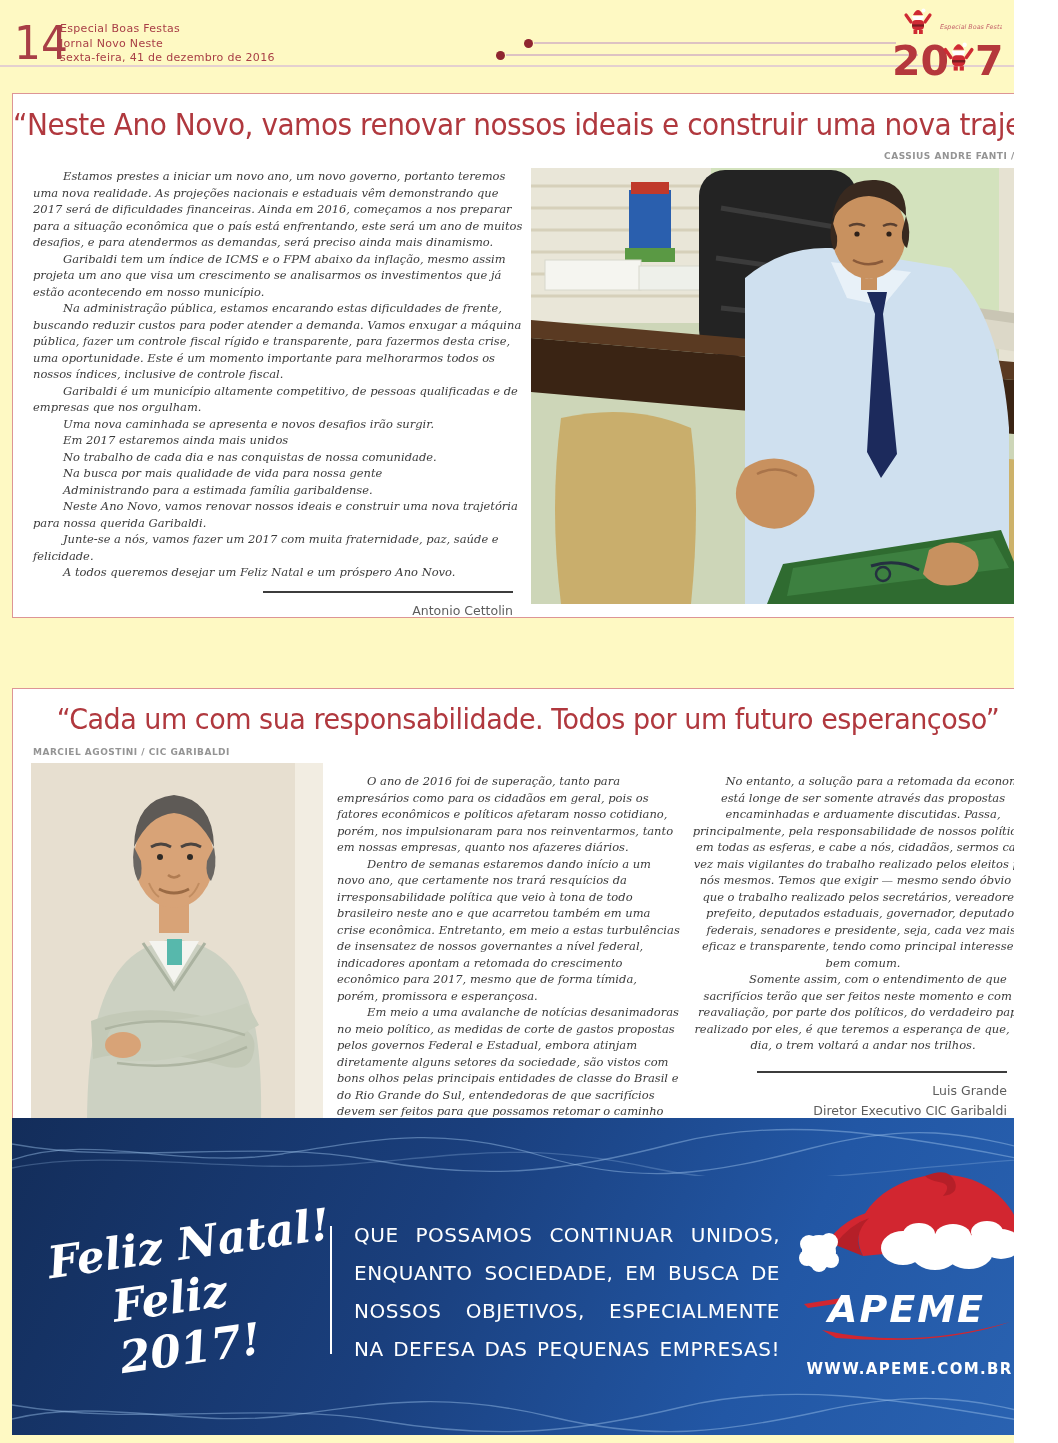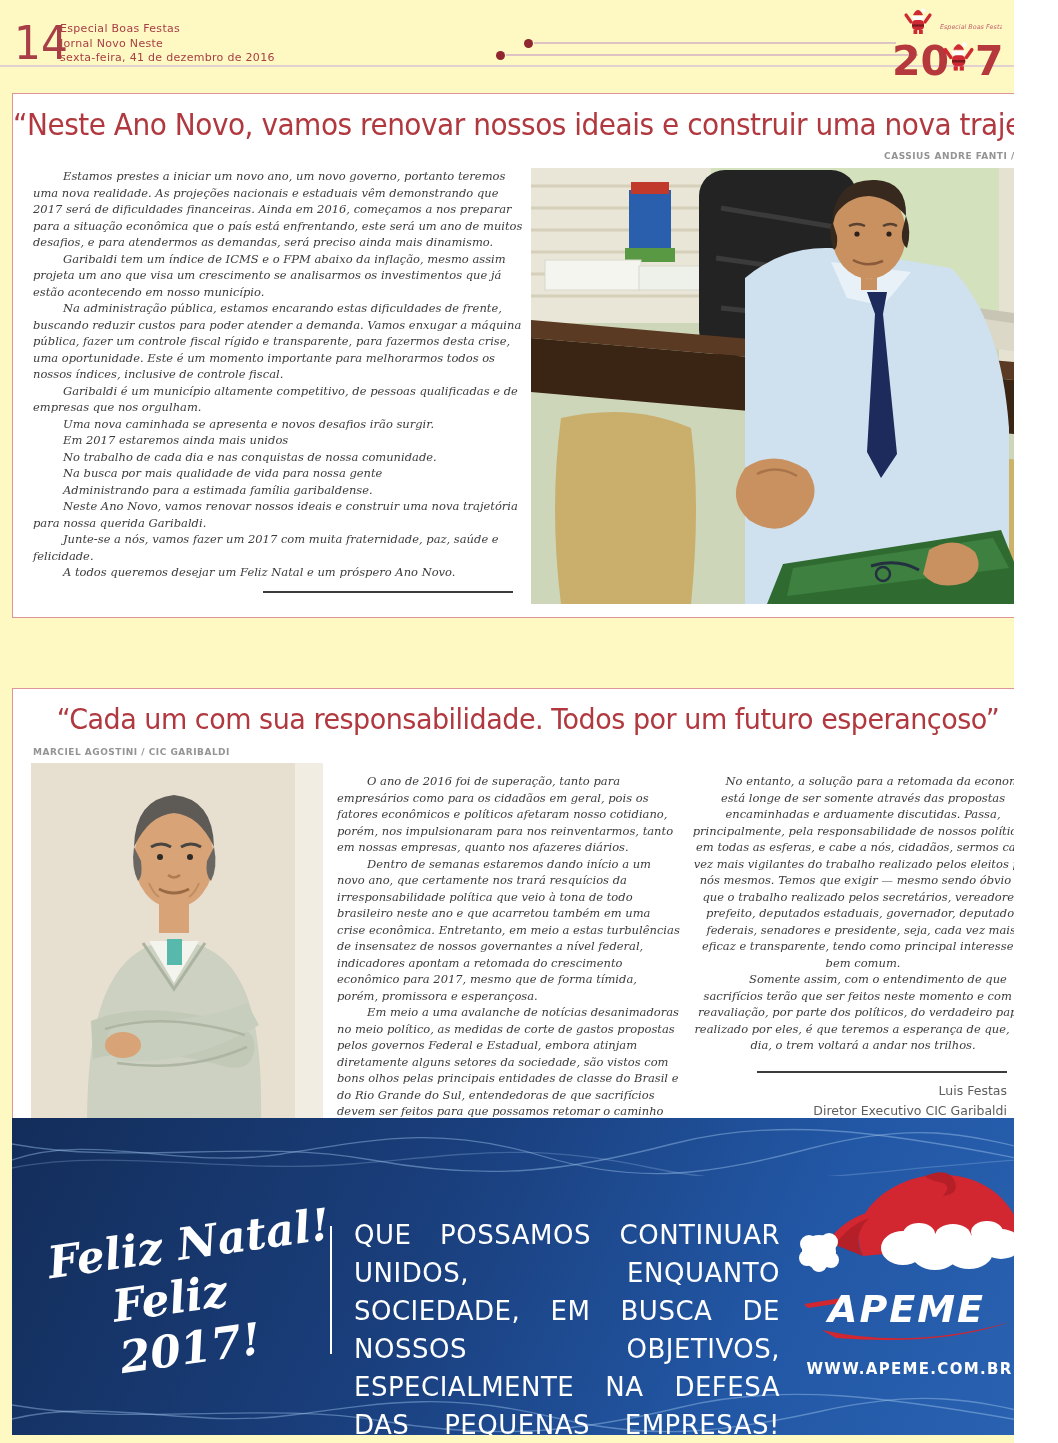--- a/index.html
+++ b/index.html
@@ -40,21 +40,21 @@
   #photo2 { left:18px; top:74px; width:292px; height:362px; }
 
   
   .ad { position:absolute; left:12px; top:1118px; width:1034px; height:317px; background:linear-gradient(115deg,#132d5a 0%,#1a3f7d 40%,#2257a5 72%,#2a63b2 100%); overflow:hidden; }
   .waves { position:absolute; left:0; width:100%; }
   .waves.top { top:0; }
   .waves.bottom { bottom:0; }
   .ad-script { position:absolute; left:42px; top:98px; width:300px; transform:rotate(-8deg); color:#fff; font-family:"DejaVu Serif", serif; font-style:italic; font-weight:bold; font-size:44px; line-height:52px; }
   .ad-script .line2 { margin-left:58px; }
   .ad-divider { position:absolute; left:318px; top:108px; width:2px; height:128px; background:#fff; }
-  .ad-message { position:absolute; left:342px; top:98px; width:426px; color:#fff; font-size:26px; line-height:38px; letter-spacing:.5px; text-align:justify; text-align-last:justify; }
+  .ad-message { position:absolute; left:342px; top:98px; width:426px; color:#fff; font-size:20px; line-height:38px; letter-spacing:.5px; text-align:justify; text-align-last:justify; }
   .ad-brand { position:absolute; left:770px; top:42px; width:255px; text-align:center; }
   .ad-brand svg { display:block; margin:0 auto; }
   .website { margin-top:20px; color:#fff; font-size:15px; letter-spacing:1.3px; font-weight:bold; }
 </style>
 </head>
 <body>
 
 <div class="page">
 
   <div>
@@ -102,20 +102,21 @@
   </div>
 
   <div class="article" id="article1">
     <div class="headline">“Neste Ano Novo, vamos renovar nossos ideais e construir uma nova trajetória para nossa querida Garibaldi”</div>
     <div class="credit" id="credit1">CASSIUS ANDRE FANTI / NT</div>
 
     <div class="body-text" id="body1">
       <span><p>Estamos prestes a iniciar um novo ano, um novo governo, portanto teremos uma nova realidade. As projeções nacionais e estaduais vêm demonstrando que 2017 será de dificuldades financeiras. Ainda em 2016, começamos a nos preparar para a situação econômica que o país está enfrentando, este será um ano de muitos desafios, e para atendermos as demandas, será preciso ainda mais dinamismo.</p><p>Garibaldi tem um índice de ICMS e o FPM abaixo da inflação, mesmo assim projeta um ano que visa um crescimento se analisarmos os investimentos que já estão acontecendo em nosso município.</p><p>Na administração pública, estamos encarando estas dificuldades de frente, buscando reduzir custos para poder atender a demanda. Vamos enxugar a máquina pública, fazer um controle fiscal rígido e transparente, para fazermos desta crise, uma oportunidade. Este é um momento importante para melhorarmos todos os nossos índices, inclusive de controle fiscal.</p><p>Garibaldi é um município altamente competitivo, de pessoas qualificadas e de empresas que nos orgulham.</p><p>Uma nova caminhada se apresenta e novos desafios irão surgir.</p><p>Em 2017 estaremos ainda mais unidos</p><p>No trabalho de cada dia e nas conquistas de nossa comunidade.</p><p>Na busca por mais qualidade de vida para nossa gente</p><p>Administrando para a estimada família garibaldense.</p><p>Neste Ano Novo, vamos renovar nossos ideais e construir uma nova trajetória para nossa querida Garibaldi.</p><p>Junte-se a nós, vamos fazer um 2017 com muita fraternidade, paz, saúde e felicidade.</p><p>A todos queremos desejar um Feliz Natal e um próspero Ano Novo.</p></span>
       <div class="signature">
         <div class="sig-line"></div>
+        <div>Antonio Cettolin</div>
 
       </div>
     </div>
 
     <div class="photo" id="photo1">
       <svg width="506" height="436" viewBox="0 0 506 436">
         <rect x="0" y="0" width="506" height="436" fill="#cdd6b8"></rect>
         <rect x="0" y="0" width="180" height="155" fill="#e9e6d8"></rect>
         <g stroke="#d6d0ba" stroke-width="3">
           <line x1="0" y1="18" x2="180" y2="18"></line>
@@ -209,21 +210,21 @@
 
     <div class="body-text col" id="col1">
       <span><p>O ano de 2016 foi de superação, tanto para empresários como para os cidadãos em geral, pois os fatores econômicos e políticos afetaram nosso cotidiano, porém, nos impulsionaram para nos reinventarmos, tanto em nossas empresas, quanto nos afazeres diários.</p><p>Dentro de semanas estaremos dando início a um novo ano, que certamente nos trará resquícios da irresponsabilidade política que veio à tona de todo brasileiro neste ano e que acarretou também em uma crise econômica. Entretanto, em meio a estas turbulências de insensatez de nossos governantes a nível federal, indicadores apontam a retomada do crescimento econômico para 2017, mesmo que de forma tímida, porém, promissora e esperançosa.</p><p>Em meio a uma avalanche de notícias desanimadoras no meio político, as medidas de corte de gastos propostas pelos governos Federal e Estadual, embora atinjam diretamente alguns setores da sociedade, são vistos com bons olhos pelas principais entidades de classe do Brasil e do Rio Grande do Sul, entendedoras de que sacrifícios devem ser feitos para que possamos retomar o caminho do desenvolvimento em um futuro próximo.</p></span>
     </div>
     <div class="body-text col" id="col2">
       <span><p>No entanto, a solução para a retomada da economia está longe de ser somente através das propostas encaminhadas e arduamente discutidas. Passa, principalmente, pela responsabilidade de nossos políticos, em todas as esferas, e cabe a nós, cidadãos, sermos cada vez mais vigilantes do trabalho realizado pelos eleitos por nós mesmos. Temos que exigir — mesmo sendo óbvio — que o trabalho realizado pelos secretários, vereadores, prefeito, deputados estaduais, governador, deputados federais, senadores e presidente, seja, cada vez mais, eficaz e transparente, tendo como principal interesse o bem comum.</p><p>Somente assim, com o entendimento de que sacrifícios terão que ser feitos neste momento e com a reavaliação, por parte dos políticos, do verdadeiro papel realizado por eles, é que teremos a esperança de que, um dia, o trem voltará a andar nos trilhos.</p></span>
     </div>
 
     <div class="signature" id="signature2">
       <div class="sig-line"></div>
-      <div>Luis Festas</div>
+      <div>Luis Grande</div>
       <div>Diretor Executivo CIC Garibaldi</div>
     </div>
   </div>
 
   <div class="ad">
     <svg class="waves top" height="58" viewBox="0 0 1034 58" preserveAspectRatio="none">
       <g fill="none" stroke="#9dc3ea" stroke-width="1.3" stroke-opacity="0.45">
         <path d="M0,42 C80,14 170,52 270,36 S430,8 530,38 S700,56 800,30 S950,14 1034,36"></path>
         <path d="M0,26 C120,48 240,20 360,42 S560,52 660,26 S860,10 1034,46"></path>
         <path d="M0,50 C100,30 220,56 340,46 S520,24 640,50 S840,52 1034,40" stroke-opacity="0.28"></path>

